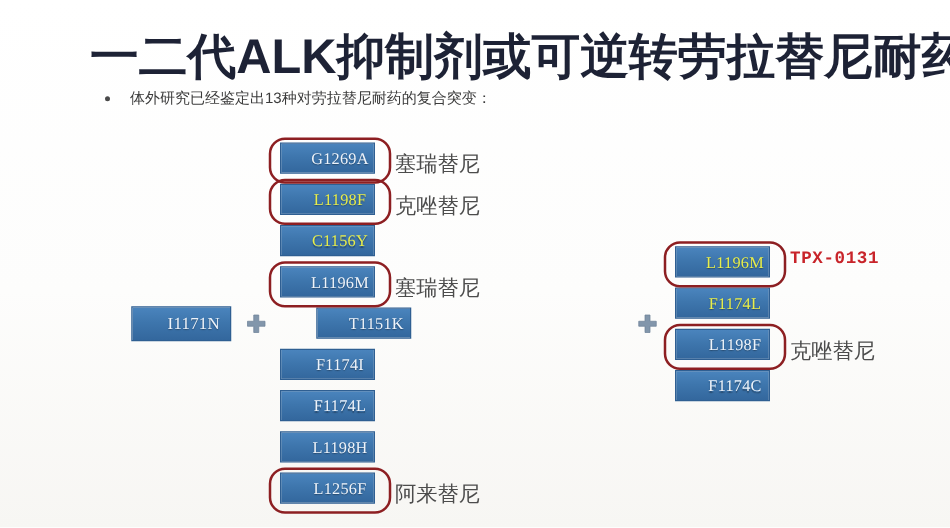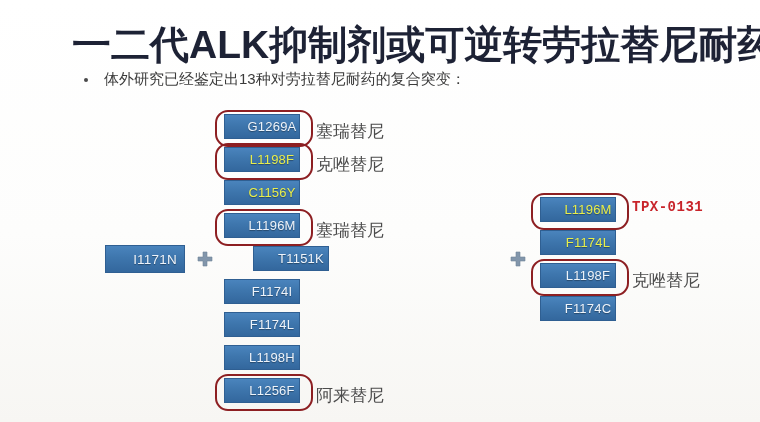--- a/index.html
+++ b/index.html
@@ -43,41 +43,41 @@
   }
   #bullet-dot {
     width: 4px;
     height: 4px;
     border-radius: 50%;
     background: #4a4a4a;
     margin-right: 16px;
     flex: 0 0 auto;
   }
   #subtitle-text {
-    font-size: 15px;
+    font-size: 12px;
     color: #3b3b3b;
     white-space: nowrap;
   }
 
   
   .mbox {
     position: absolute;
     width: 76px;
     height: 25px;
     box-sizing: border-box;
     background: linear-gradient(180deg, #4a84bd 0%, #3e76ad 45%, #33679d 100%);
     border: 1px solid #2f5f92;
     display: flex;
     align-items: center;
     justify-content: center;
     font-size: 13px;
     letter-spacing: 0.2px;
     color: #eef4fb;
     text-shadow: 0 1px 1px rgba(0,0,0,0.35);
-    font-family: Liberation Sans, sans-serif;
+    font-family: Liberation Serif, serif;
     padding-left: 20px;
   }
   .mbox.yellow {
     color: #e8ee4c;
   }
   .mbox.base {
     width: 80px;
     height: 28px;
     font-size: 13.5px;
   }

